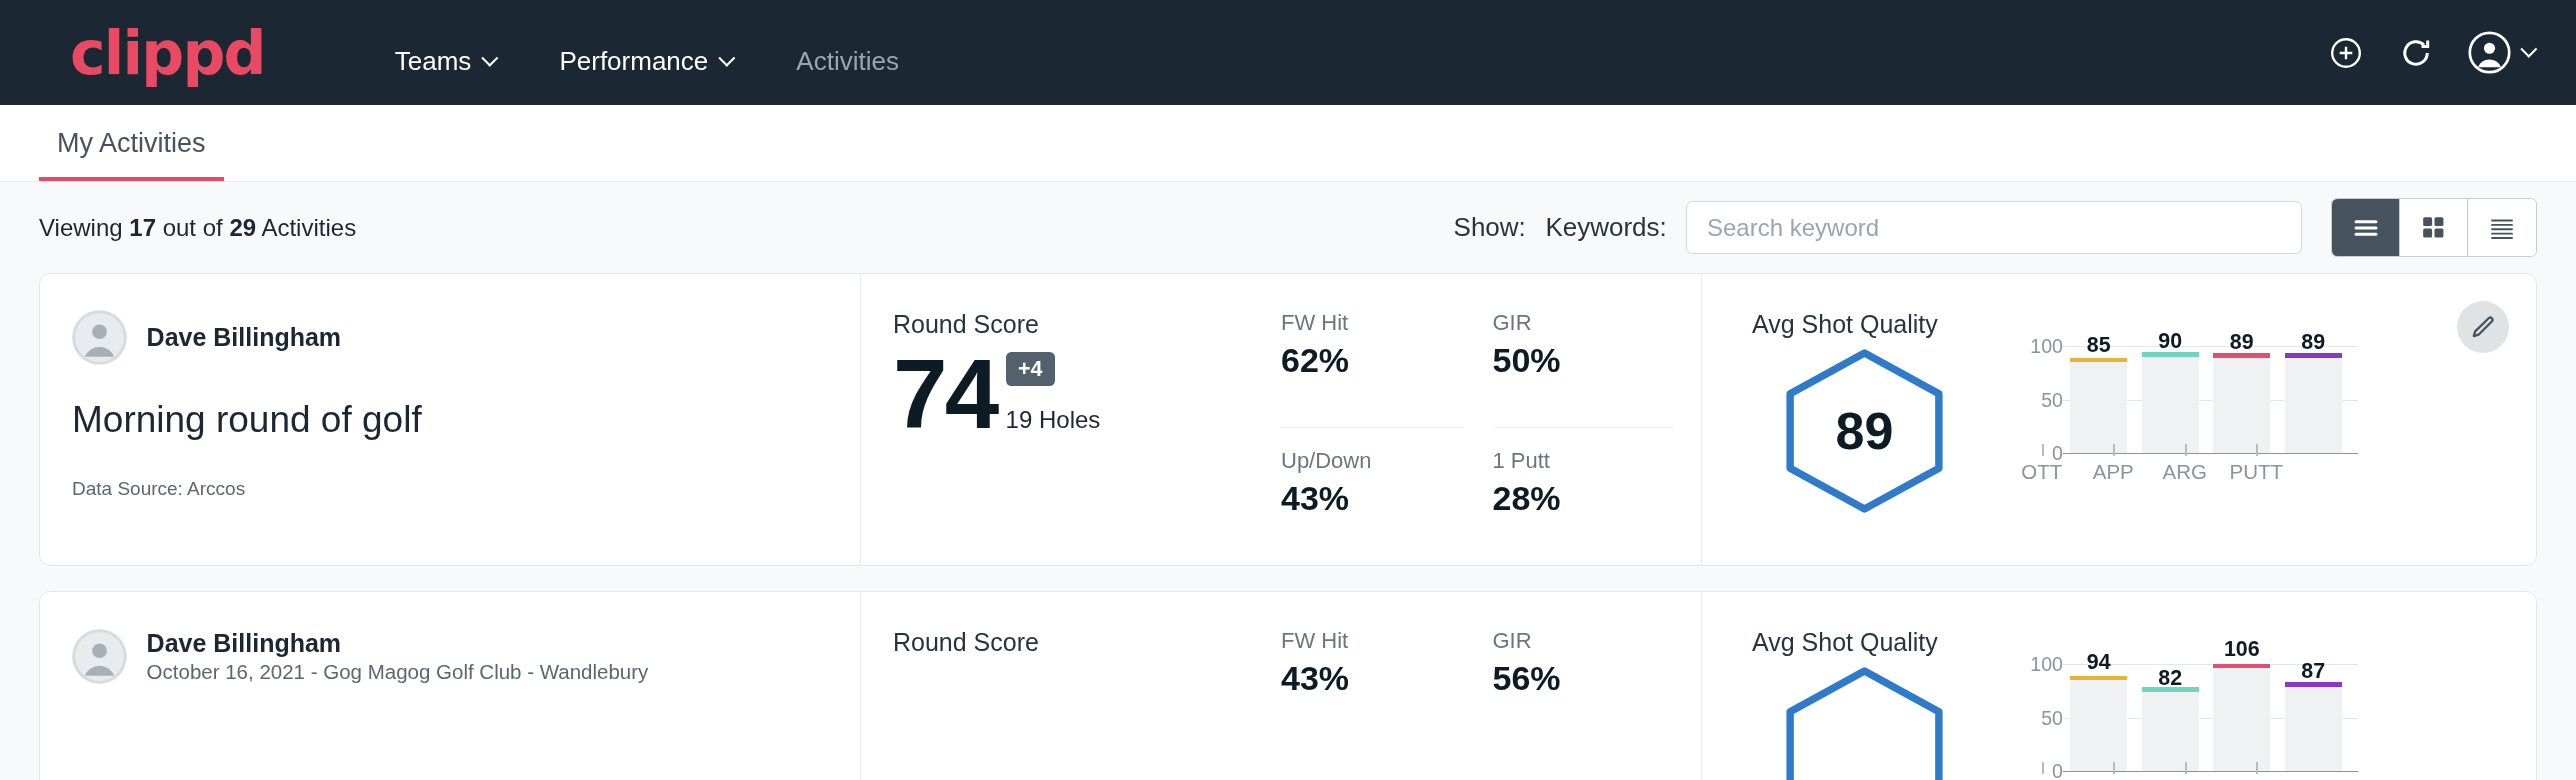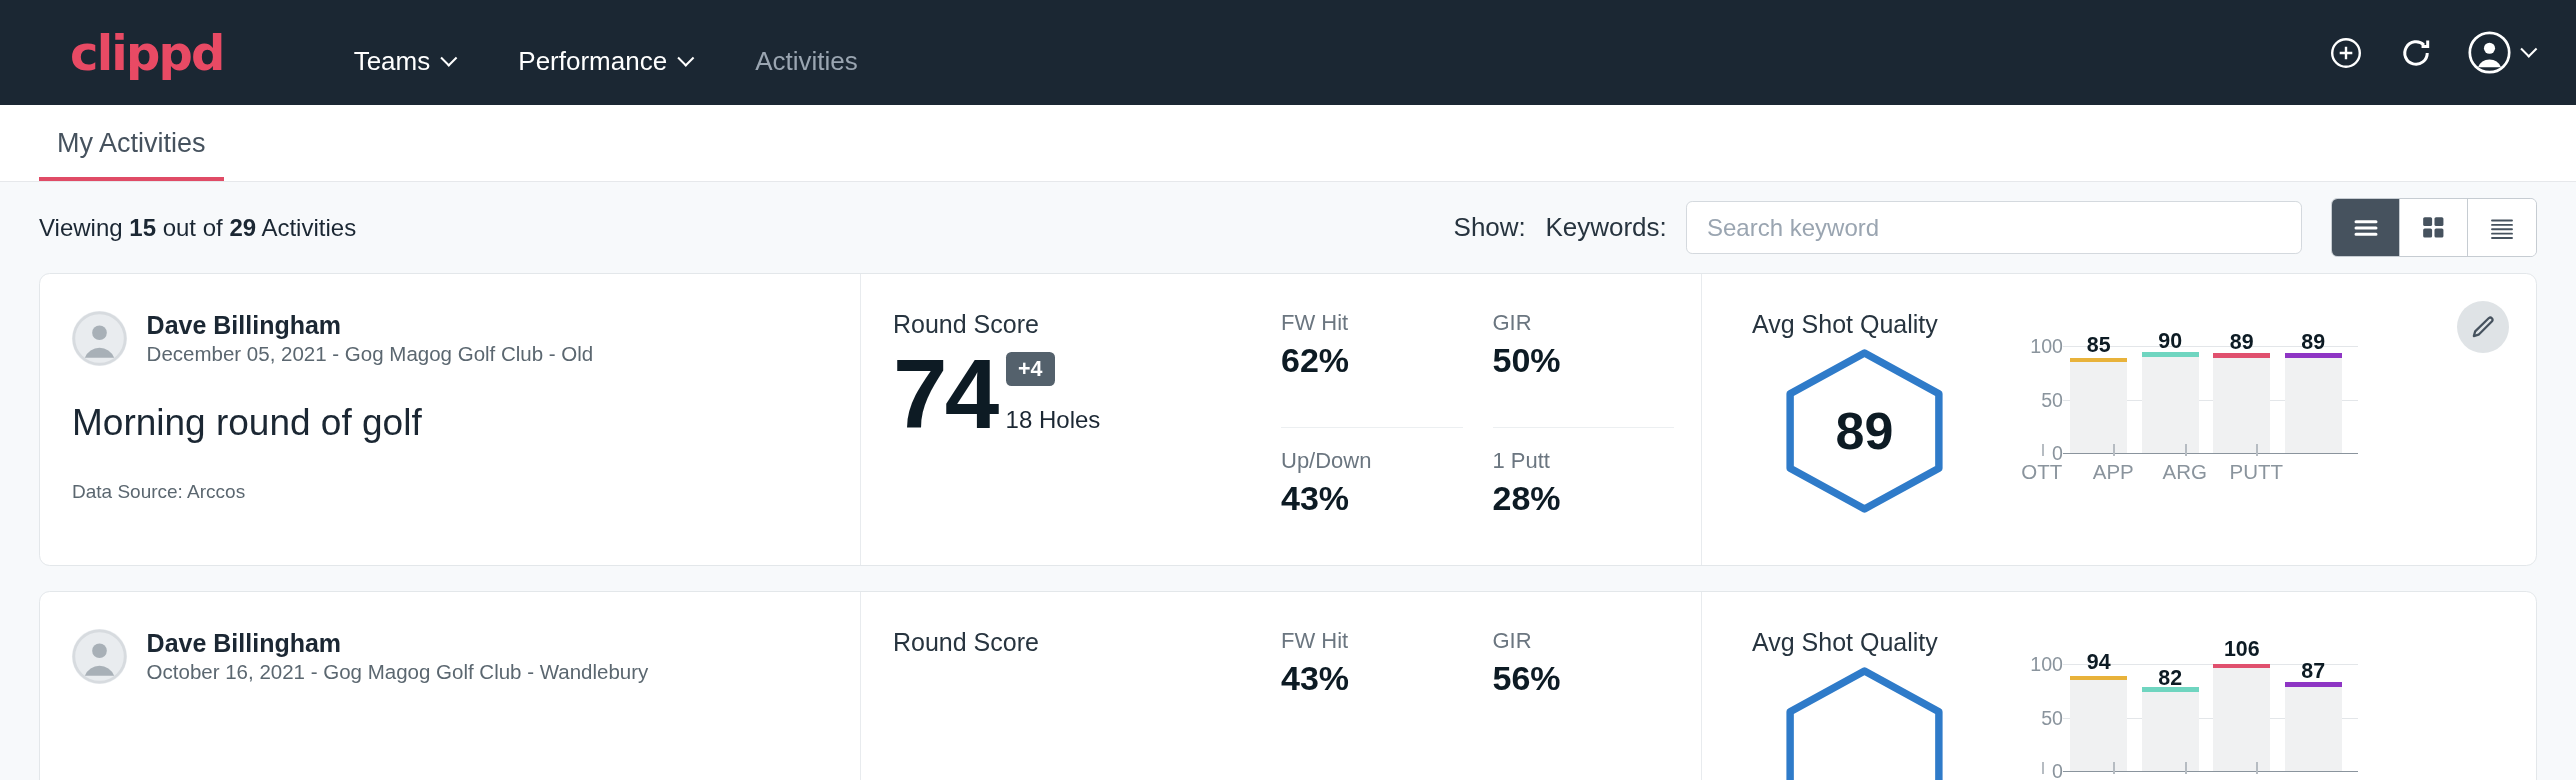--- a/index.html
+++ b/index.html
@@ -13,21 +13,21 @@
   
   .topnav {
     height: 105px;
     background: #1b2733;
     display: flex;
     align-items: center;
     padding: 0 41px 0 70px;
     position: relative;
   }
   .logo {
-    font-size: 48px;
+    font-size: 60px;
     font-weight: 700;
     color: #e84a64;
     letter-spacing: -1.8px;
     margin-right: 98px;
     line-height: 1;
     font-family: "DejaVu Sans", sans-serif;
   }
   .navlinks { display: flex; align-items: center; gap: 0; margin-top: 18px; }
   .navlink {
     display: flex; align-items: center; gap: 12.5px;
@@ -295,21 +295,21 @@
   <div class="tab active">
     <span>My Activities</span>
   </div>
 </div>
 
 <div class="page">
 
   <div class="filterbar">
     <div class="viewing">
       <span>Viewing</span>
-      <b>15</b>
+      <b>17</b>
       <span>out of</span>
       <b>29</b>
       <span>Activities</span>
     </div>
 
     <div class="filter-center">
       <span class="flabel">Show:</span>
 
       <span class="flabel">Keywords:</span>
       <input class="searchbox" type="text" placeholder="Search keyword" style="">
@@ -342,34 +342,33 @@
       <div class="who">
         <span class="av">
           <svg width="55" height="55" viewBox="0 0 24 24">
             <circle cx="12" cy="12" r="11.2" fill="none" stroke="#d7dbdf" stroke-width="1.2"></circle>
             <circle cx="12" cy="9.5" r="3.2" fill="#a8b0b7"></circle>
             <path d="M5.6 20.4a6.9 6.9 0 0 1 12.8 0z" fill="#a8b0b7"></path>
           </svg>
         </span>
         <span>
           <div class="uname">Dave Billingham</div>
-          <div class="umeta">December 05, 2021 - Gog Magog Golf Club - Old</div>
         </span>
       </div>
       <div class="title">Morning round of golf</div>
       <div class="source">Data Source: Arccos</div>
     </div>
 
     <div class="col-score">
       <div class="sectlabel">Round Score</div>
       <div class="scorerow">
         <div class="bigscore">74</div>
         <div class="badgecol">
           <div class="plusbadge">+4</div>
-          <div class="holes">18 Holes</div>
+          <div class="holes">19 Holes</div>
         </div>
       </div>
     </div>
 
     <div class="col-stats">
       <div class="statcell bordered">
         <div class="statlabel">FW Hit</div>
         <div class="statval">62%</div>
       </div>
       <div class="statcell bordered">

